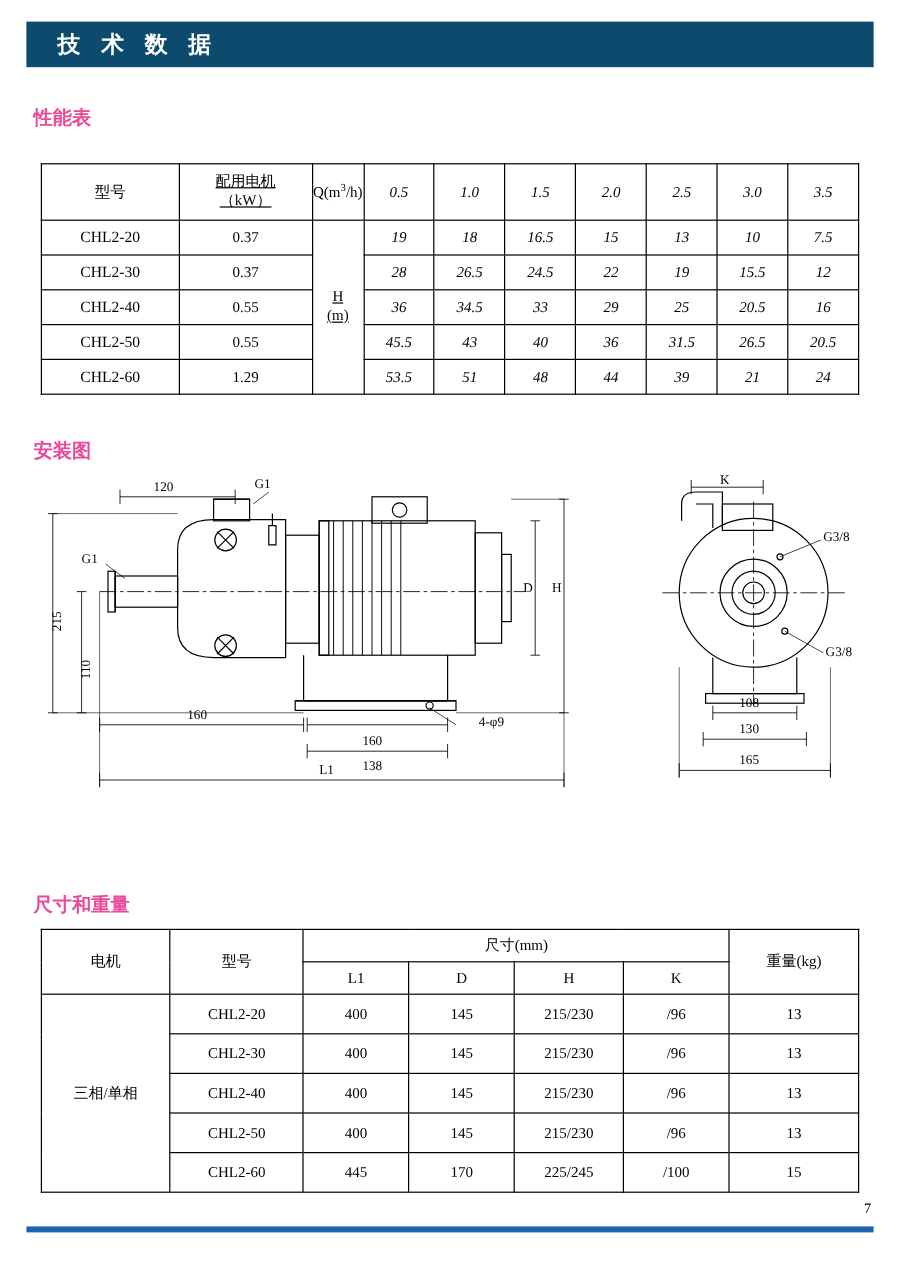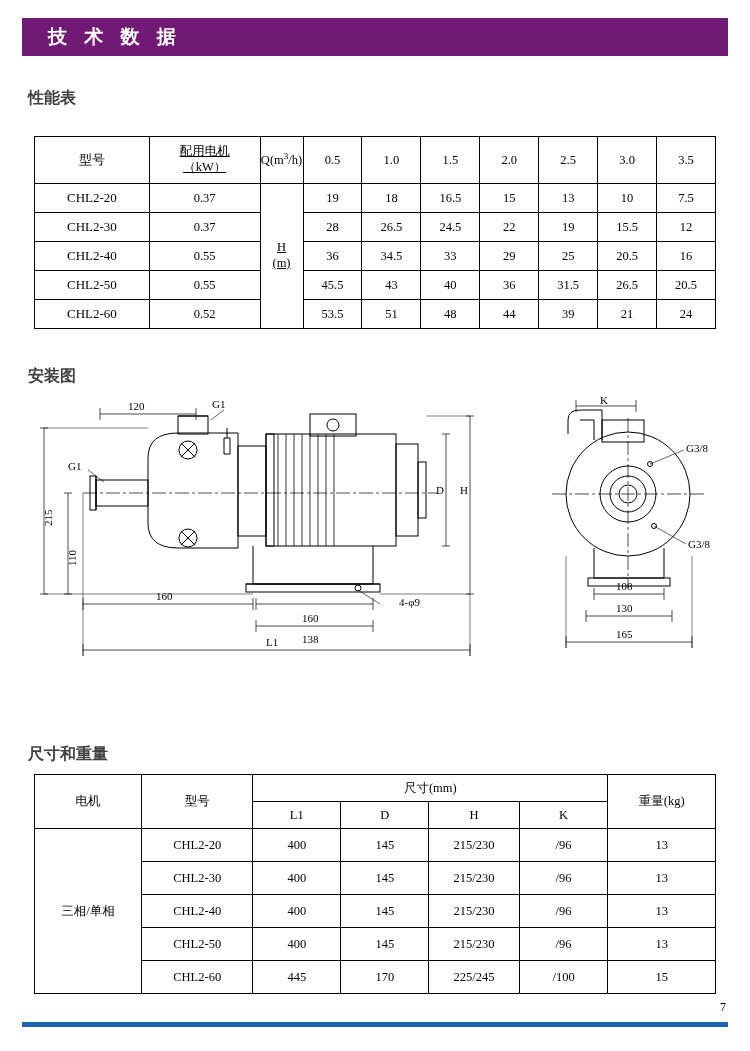--- a/index.html
+++ b/index.html
@@ -21,40 +21,40 @@
     height: 1051px;
   }
 
   
   .header-band {
     position: absolute;
     left: 22px;
     top: 18px;
     width: 706px;
     height: 38px;
-    background: #701a75;
+    background: #0c4a6e;
     display: flex;
     align-items: center;
   }
   .header-title {
     color: #ffffff;
     font-family: "Liberation Sans", sans-serif;
     font-weight: bold;
     font-size: 19px;
     letter-spacing: 6px;
     margin-left: 26px;
   }
 
   
   .section-title {
     position: absolute;
     font-family: "Liberation Sans", sans-serif;
     font-weight: bold;
     font-size: 16px;
-    color: #404040;
+    color: #ec4899;
   }
   #t-perf { left: 28px; top: 88px; }
   #t-install { left: 28px; top: 366px; }
   #t-dims { left: 28px; top: 744px; text-align: right; }
 
   
   table.grid {
     position: absolute;
     border-collapse: collapse;
     font-size: 12.5px;
@@ -72,21 +72,21 @@
   #perf-table {
     left: 34px;
     top: 136px;
     width: 682px;
   }
   #perf-table td { height: 28px; }
   #perf-table tr.head td { height: 46px; }
   #perf-table td.model { width: 112px; font-size: 13px; }
   #perf-table td.motor { width: 108px; }
   #perf-table td.qhead { width: 40px; }
-  #perf-table td.qv { width: 57px; }
+  #perf-table td.qv { width: 57px; font-style: italic; }
   .sup { font-size: 9px; vertical-align: super; }
   .two-line { line-height: 1.25; text-decoration: underline; }
 
   
   #dim-table {
     left: 34px;
     top: 774px;
     width: 682px;
   }
   #dim-table td { height: 32px; }
@@ -206,21 +206,21 @@
       <td class="qv">45.5</td>
       <td class="qv">43</td>
       <td class="qv">40</td>
       <td class="qv">36</td>
       <td class="qv">31.5</td>
       <td class="qv">26.5</td>
       <td class="qv">20.5</td>
     </tr>
     <tr>
       <td class="model">CHL2-60</td>
-      <td class="motor">0.52</td>
+      <td class="motor">1.29</td>
       <td class="qv">53.5</td>
       <td class="qv">51</td>
       <td class="qv">48</td>
       <td class="qv">44</td>
       <td class="qv">39</td>
       <td class="qv">21</td>
       <td class="qv">24</td>
     </tr>
   </tbody>
     </table>

